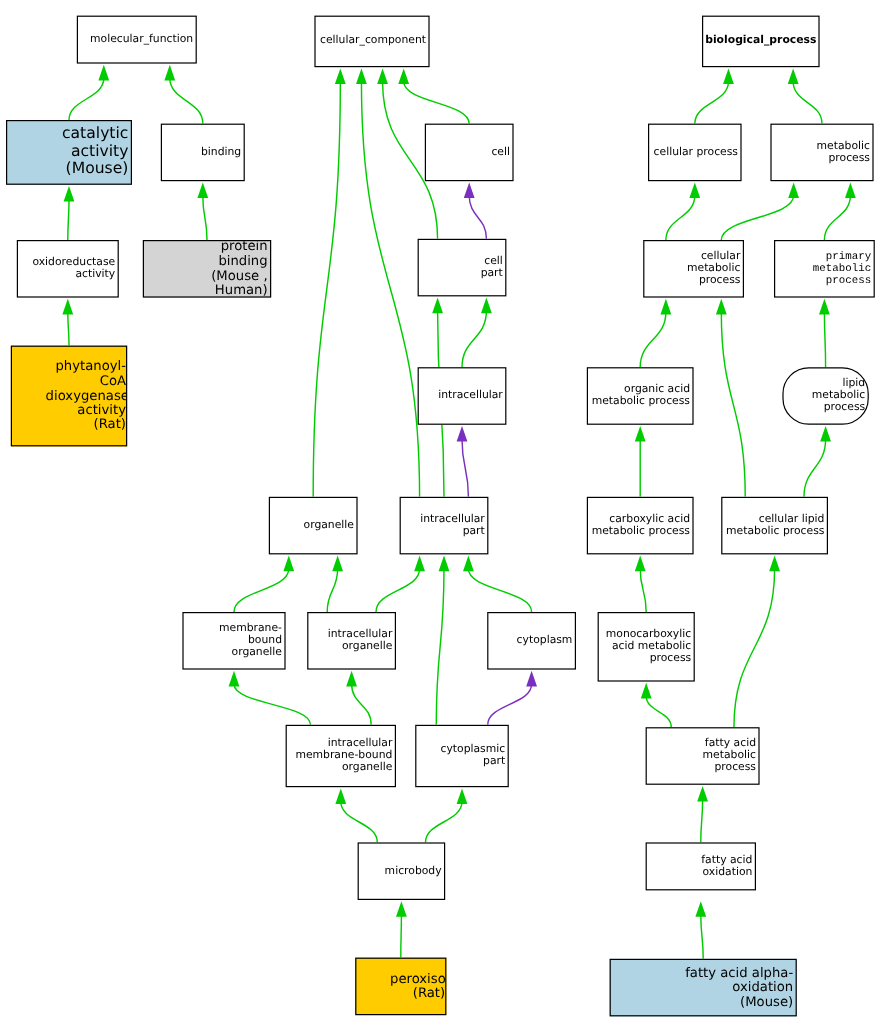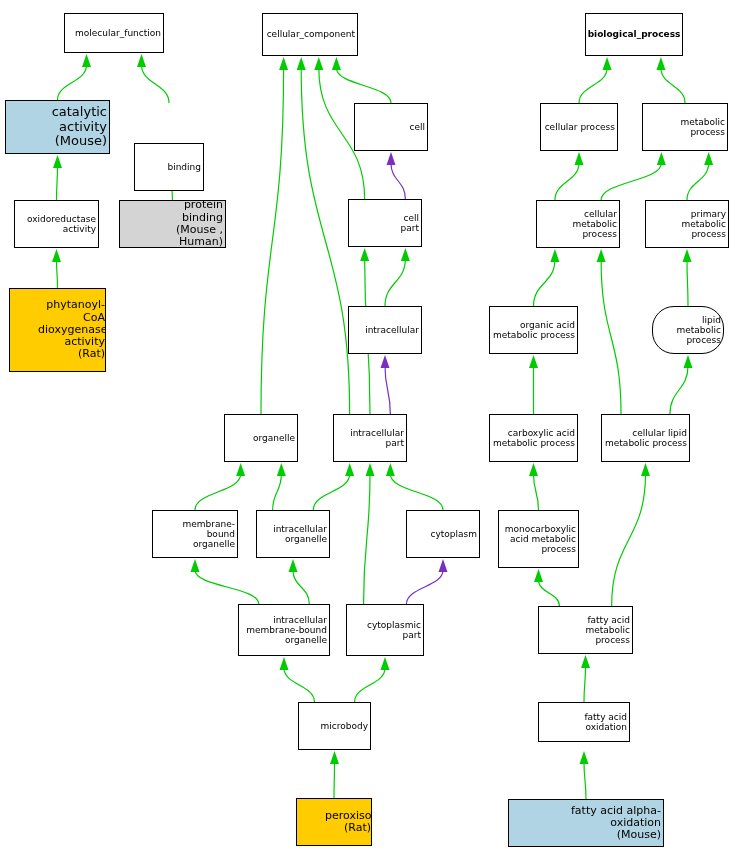--- a/index.html
+++ b/index.html
@@ -143,21 +143,21 @@
       </g>
   </svg>
   <div id="nodes-layer">
       <div class="go-node fill-white size-sm" style="left: 64px; top: 13px; width: 100px; height: 40px;">
         <span class="node-label">molecular_function</span>
       </div>
       <div class="go-node fill-blue size-lg" style="left: 5px; top: 100px; width: 105px; height: 54px;">
         <span class="node-label">catalytic activity
 (Mouse)</span>
       </div>
-      <div class="go-node fill-white size-sm" style="left: 134px; top: 103px; width: 70px; height: 48px; margin-top: 40px;">
+      <div class="go-node fill-white size-sm" style="left: 134px; top: 103px; width: 70px; height: 48px;">
         <span class="node-label">binding</span>
       </div>
       <div class="go-node fill-white size-sm" style="left: 14px; top: 200px; width: 85px; height: 48px;">
         <span class="node-label">oxidoreductase
 activity</span>
       </div>
       <div class="go-node fill-gray size-md" style="left: 119px; top: 200px; width: 107px; height: 48px;">
         <span class="node-label">protein binding
 (Mouse , Human)</span>
       </div>
@@ -219,21 +219,21 @@
       <div class="go-node fill-white size-sm" style="left: 540px; top: 103px; width: 78px; height: 48px;">
         <span class="node-label">cellular process</span>
       </div>
       <div class="go-node fill-white size-sm" style="left: 642px; top: 103px; width: 86px; height: 48px;">
         <span class="node-label">metabolic process</span>
       </div>
       <div class="go-node fill-white size-sm" style="left: 536px; top: 200px; width: 84px; height: 48px;">
         <span class="node-label">cellular metabolic
 process</span>
       </div>
-      <div class="go-node fill-white size-sm" style="left: 645px; top: 200px; width: 84px; height: 48px;">
+      <div class="go-node fill-white size-sm" style="left: 645px; top: 200px; width: 84px; height: 48px; font-family: Liberation Mono, monospace;">
         <span class="node-label">primary metabolic
 process</span>
       </div>
       <div class="go-node fill-white size-sm" style="left: 489px; top: 306px; width: 89px; height: 48px;">
         <span class="node-label">organic acid
 metabolic process</span>
       </div>
       <div class="go-node fill-white size-sm" style="left: 652px; top: 306px; width: 72px; height: 48px; border-radius: 22px;">
         <span class="node-label">lipid metabolic
 process</span>

